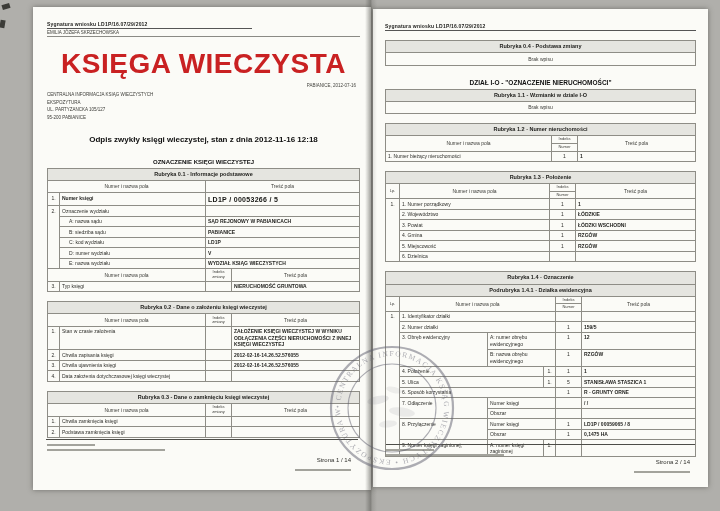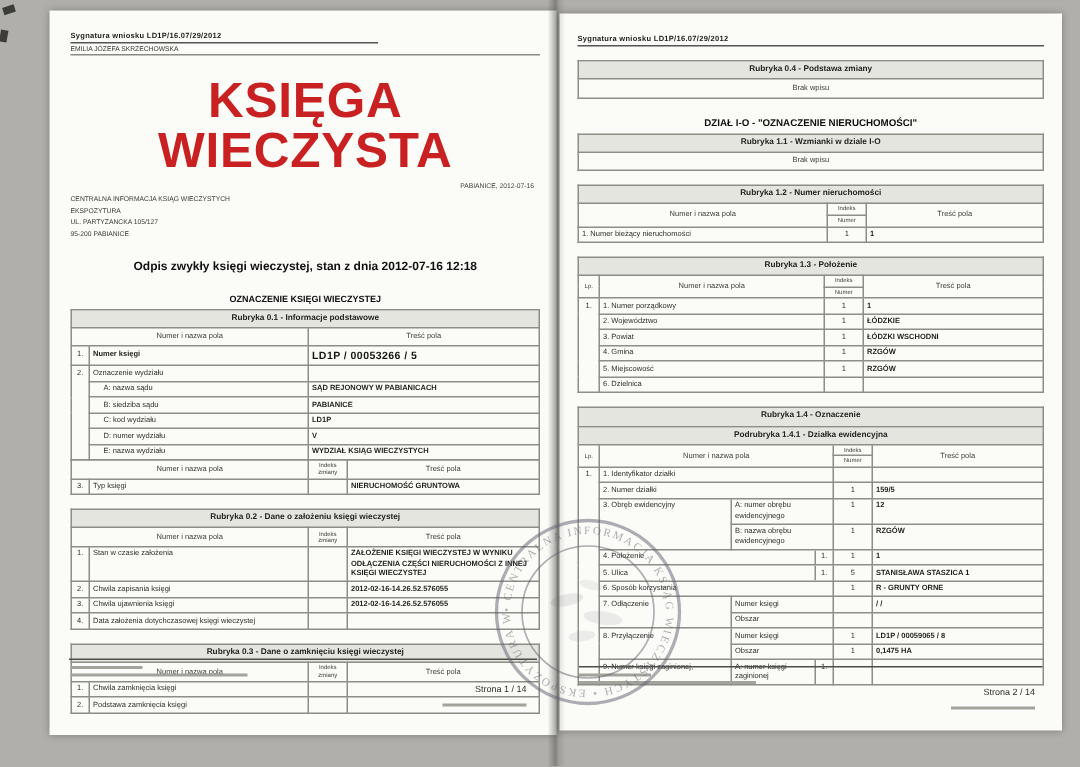--- a/index.html
+++ b/index.html
@@ -11,21 +11,21 @@
   .page { position:absolute; background:#fbfbf7; box-shadow:0 0 5px rgba(50,50,45,.5); z-index:1; }
   #page1 { left:33px; top:7px; width:338px; height:483px; padding:14px 11px 0 14px; }
   #page2 { left:373px; top:9px; width:335px; height:478px; padding:14px 12px 0 12px; }
 
   .sig { font-size:5px; font-weight:bold; color:#1c1c1a; letter-spacing:.2px; white-space:nowrap; }
   .sig-rule { height:1px; background:#555; width:205px; margin-top:1px; }
   .sig-rule.full { width:100%; }
   .clerk { font-size:4.5px; color:#3a3a36; margin-top:1px; }
   .clerk-rule { height:1px; background:#8a8a85; width:100%; margin-top:1px; }
 
-  .kw-title { margin-top:13px; text-align:center; font-size:33px; font-weight:bold; color:#c92122; letter-spacing:.5px; line-height:1; }
+  .kw-title { margin-top:13px; text-align:center; font-size:28px; font-weight:bold; color:#c92122; letter-spacing:.5px; line-height:1; }
   .place-date { margin-top:5px; text-align:right; font-size:4.5px; color:#44443f; padding-right:4px; }
   .addr { margin-top:3px; font-size:4.5px; color:#3a3a36; line-height:1.7; }
   .subtitle { margin-top:13px; text-align:center; font-size:8px; font-weight:bold; color:#101010; }
   .section-h { margin-top:15px; text-align:center; font-size:6px; font-weight:bold; color:#101010; }
   .dzial-h { margin-top:13px; text-align:center; font-size:6.5px; font-weight:bold; color:#101010; }
 
   table { border-collapse:collapse; table-layout:fixed; width:100%; }
   td { border:1px solid #8e8d86; font-size:5px; color:#2e2e2a; padding:1.5px 2px; vertical-align:top; line-height:1.3; overflow:hidden; }
   .bar  { background:#e5e5e0; text-align:center; font-weight:bold; font-size:5.5px; color:#22221f; padding:2px 0; }
   .hdr  { text-align:center; color:#3c3c38; padding:2.5px 0; vertical-align:middle; }
@@ -67,21 +67,21 @@
   <div class="kw-title">KSIĘGA WIECZYSTA</div>
   <div class="place-date">PABIANICE, 2012-07-16</div>
 
   <div class="addr">
     <div>CENTRALNA INFORMACJA KSIĄG WIECZYSTYCH</div>
     <div>EKSPOZYTURA</div>
     <div>UL. PARTYZANCKA 105/127</div>
     <div>95-200 PABIANICE</div>
   </div>
 
-  <div class="subtitle">Odpis zwykły księgi wieczystej, stan z dnia 2012-07-16 12:18</div>
+  <div class="subtitle">Odpis zwykły księgi wieczystej, stan z dnia 2012-11-16 12:18</div>
   <div class="section-h">OZNACZENIE KSIĘGI WIECZYSTEJ</div>
 
   <table class="mts">
     <colgroup>
         <col style="width:12px">
         <col style="width:146px">
         <col>
       </colgroup>
     <tbody>
         <tr>

